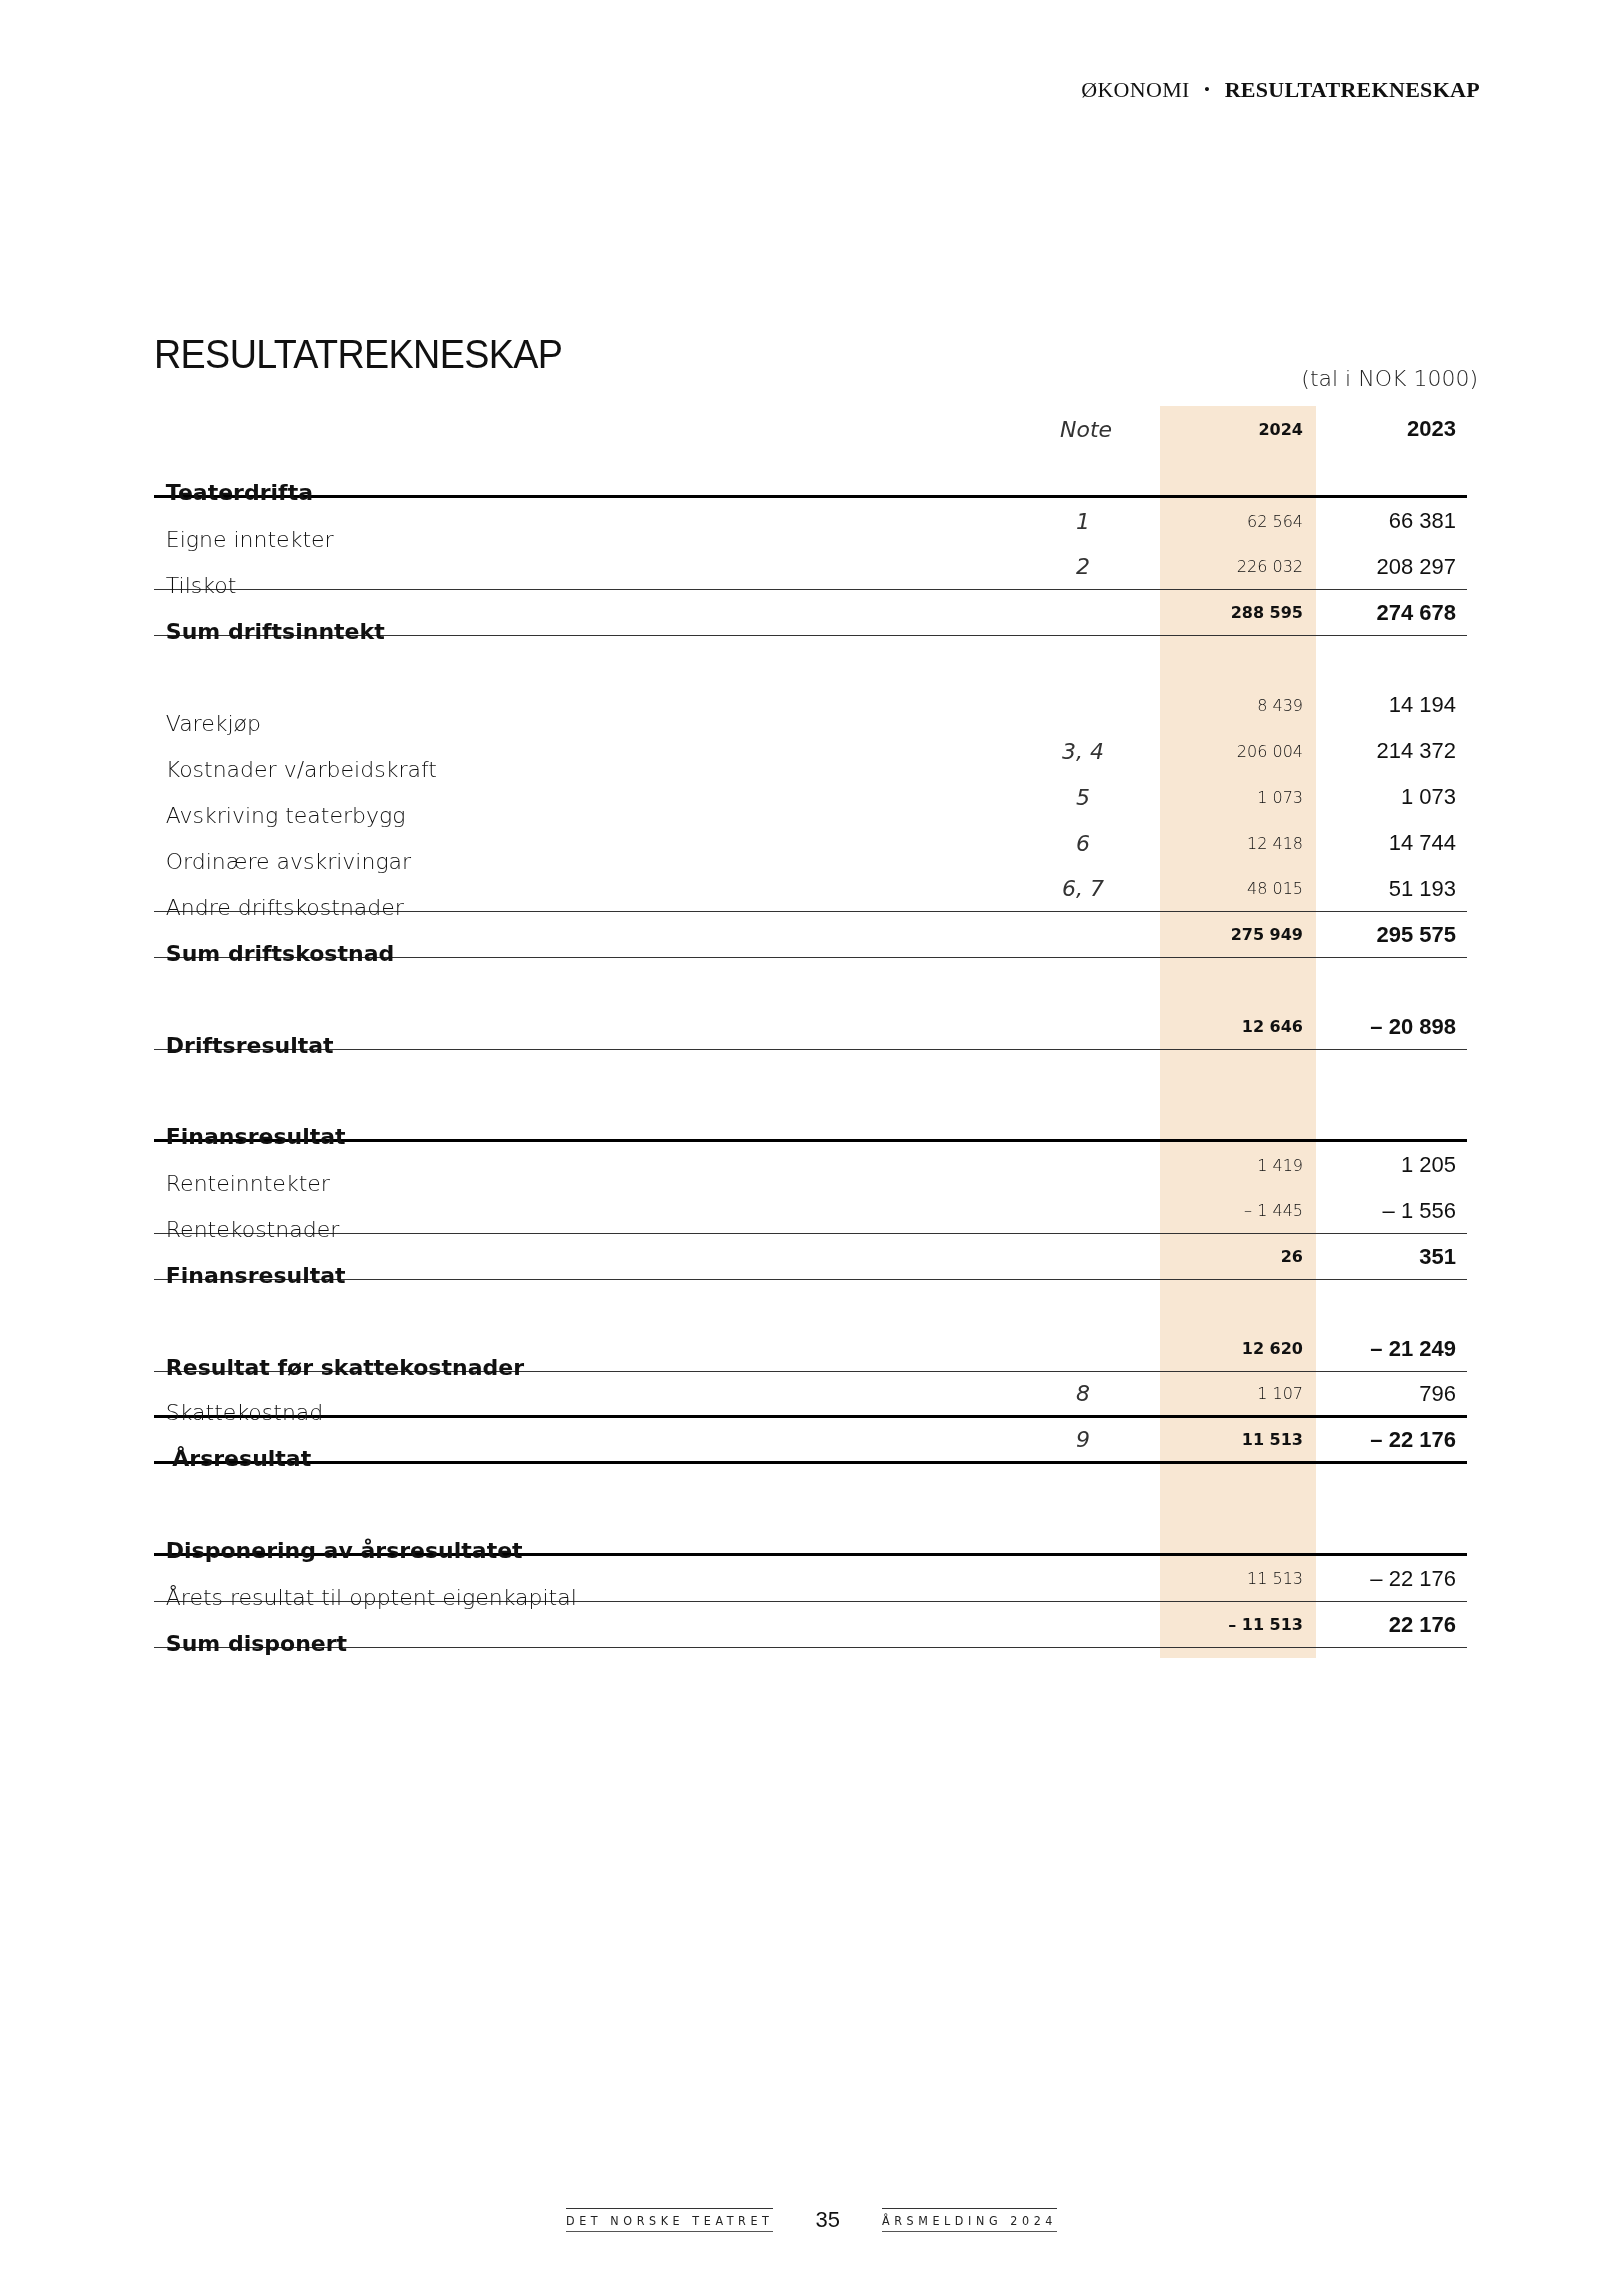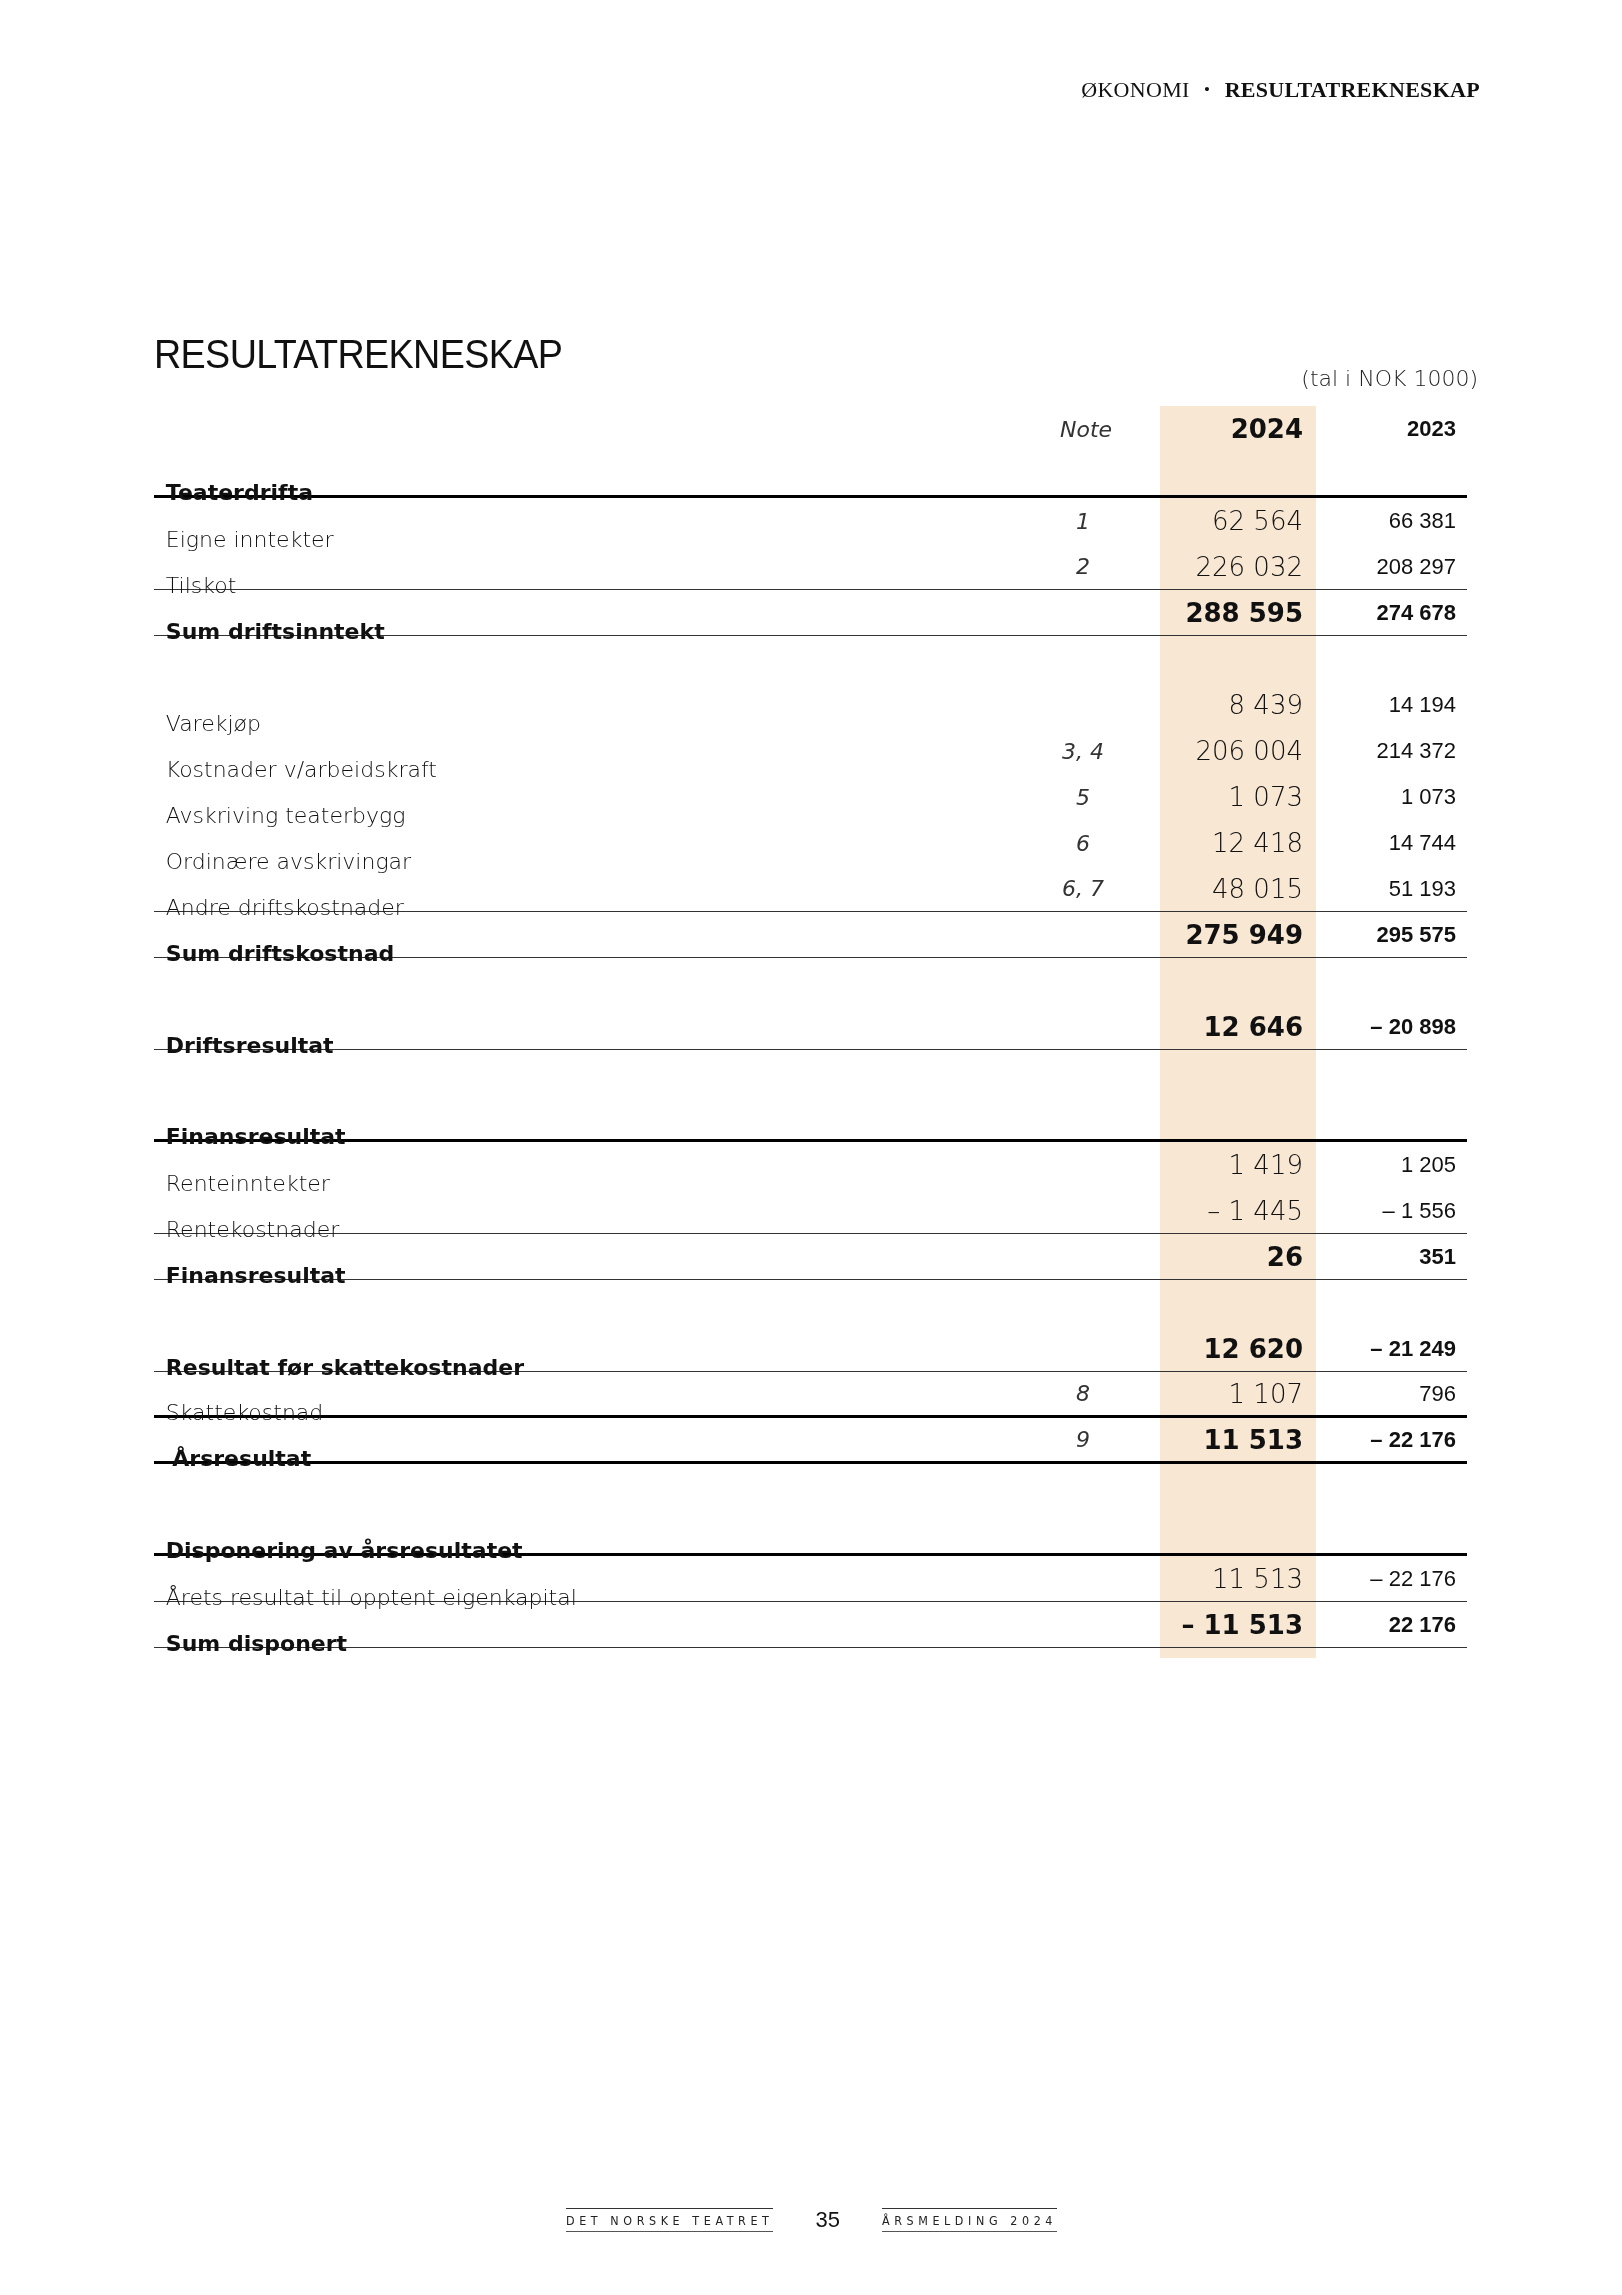--- a/index.html
+++ b/index.html
@@ -53,21 +53,21 @@
       margin-top: 37px;
     }
     .row.bold .label { font-weight: bold; }
     .row .label.indent { left: 18.3px; }
     .row .note {
       position: absolute; left: 906px; width: 46px; text-align: center;
       font-style: italic; font-size: 22px; color: #333;
       font-family: "DejaVu Sans", sans-serif; font-weight: 300;
     }
     .row .v2024 {
-      position: absolute; right: 164px; text-align: right; font-size: 26px;
+      position: absolute; right: 164px; text-align: right; font-size: 16px;
       font-family: "DejaVu Sans", sans-serif; color: #111; white-space: nowrap;
     }
     .row .v2023 {
       position: absolute; right: 11px; text-align: right; font-size: 22px;
       font-family: Liberation Sans, sans-serif; color: #111; white-space: nowrap;
     }
     .row.bold .v2024, .row.bold .v2023 { font-weight: bold; }
     .row.normal .v2024, .row.normal .v2023 { font-weight: 300; }
     .row.header .note { font-style: italic; }
     .row.header .v2024, .row.header .v2023 { font-weight: bold; }

